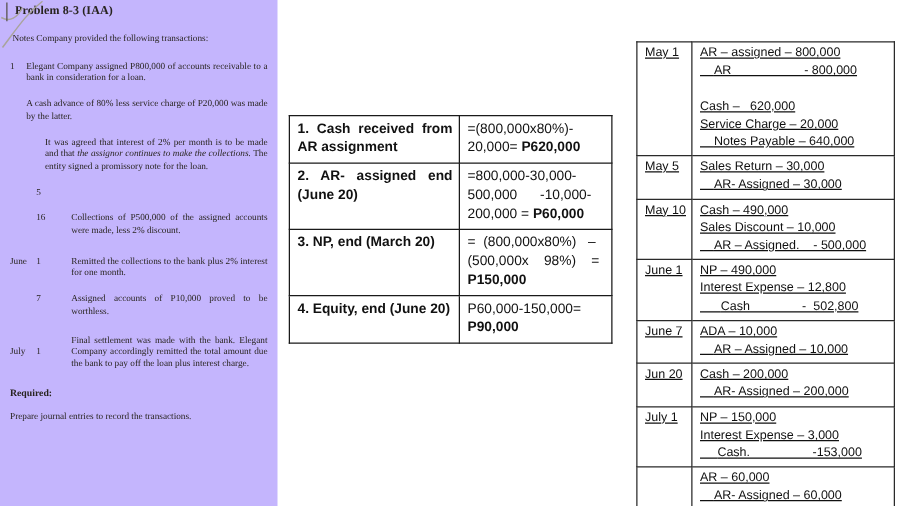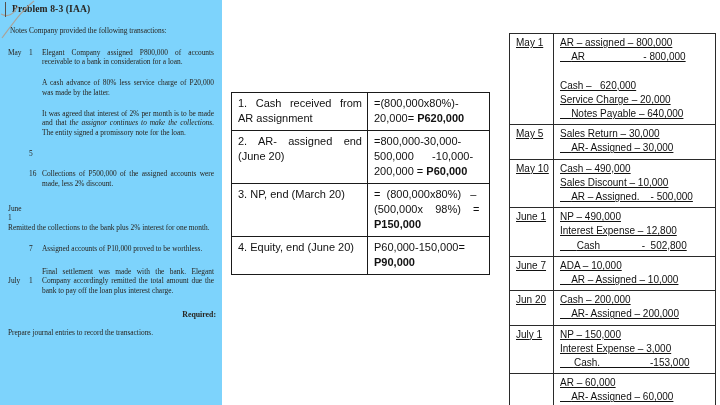--- a/index.html
+++ b/index.html
@@ -2,58 +2,58 @@
 <html><head>
 <meta charset="utf-8">
 <style>
   * { margin: 0; padding: 0; box-sizing: border-box; }
   html, body { width: 720px; height: 405px; overflow: hidden; background: #ffffff; }
   body { position: relative; font-family: "Liberation Sans", sans-serif; }
 
   
   .scan {
     position: absolute; left: 0; top: 0; width: 222px; height: 405px;
-    background: #7dd3fc;
+    background: #c4b5fd;
     color: #28241f;
     font-family: "Liberation Serif", serif;
     font-size: 7.4px; line-height: 9.7px;
     padding: 3px 6px 0 8px;
   }
   .scan .edge-line {
     position: absolute; left: 5px; top: 2px; width: 1px; height: 15px; background: #55504a;
   }
   .scan .scribble { position: absolute; left: 0; top: 0; }
   .scan h1 {
     font-size: 9.6px; font-weight: bold; line-height: 12px;
     padding-left: 4px; letter-spacing: 0.1px;
   }
   .scan .intro { margin-top: 11px; padding-left: 2px; }
   .scan .entries { margin-top: 12px; }
   .scan .entry { display: flex; margin-bottom: 11px; }
   .scan .entry .month { width: 21px; flex: none; }
   .scan .entry .day { width: 13px; flex: none; text-align: left; }
   .scan .entry .paras { flex: 1; padding-right: 2px; }
   .scan .entry .paras p { text-align: justify; margin-bottom: 11px; }
-  .scan .entry .paras p:last-child { margin-bottom: 0; }
-  .scan .required { font-weight: bold; margin-top: 14px; font-size: 7.8px; text-align: right; }
+  .scan .entry .paras p:last-child { margin-bottom: 0; margin-left: 15px; }
+  .scan .required { font-weight: bold; margin-top: 14px; font-size: 7.8px; }
   .scan .prepare { margin-top: 9px; }
   .scan em { font-style: italic; }
 
   
   .summary {
     position: absolute; left: 231px; top: 92px; width: 259px;
     border-collapse: collapse;
     font-size: 11px; line-height: 15px; color: #111;
   }
   .summary td {
     border: 1.6px solid #1a1a1a;
     vertical-align: top;
     padding: 3px 5px 4px 6px;
   }
-  .summary td.lbl { width: 136px; font-weight: normal; text-align: justify; }
+  .summary td.lbl { width: 136px; font-weight: bold; text-align: justify; }
   .summary td.calc { white-space: pre-wrap; }
   .summary td.calc b { font-weight: bold; }
 
   
   .journal {
     position: absolute; left: 509px; top: 33px; width: 207px;
     border-collapse: collapse;
     font-size: 10px; line-height: 14.2px; color: #111;
   }
   .journal td {
@@ -73,21 +73,20 @@
     <path d="M2 38 C 14 22, 22 10, 34 1 M1 14 C 8 18, 14 14, 18 6" stroke="#a9a49c" stroke-width="1.2" fill="none"></path>
   </svg>
   <span class="edge-line"></span>
 
   <h1>Problem 8-3 (IAA)</h1>
   <div class="intro">Notes Company provided the following transactions:</div>
 
   <div class="entries">
 
     <div class="entry">
-      <div class="month">May</div>
       <div class="day">1</div>
       <div class="paras">
         <p>Elegant Company assigned P800,000 of accounts receivable to a bank in consideration for a loan.</p>
         <p>A cash advance of 80% less service charge of P20,000 was made by the latter.</p>
         <p><span>It was agreed that interest of 2% per month is to be made and that </span><em>the assignor continues to make the collections.</em><span> The entity signed a promissory note for the loan.</span></p>
       </div>
     </div>
 
     <div class="entry">
       <div class="month"></div>
@@ -95,21 +94,21 @@
     </div>
 
     <div class="entry">
       <div class="month"></div>
       <div class="day">16</div>
       <div class="paras">
         <p>Collections of P500,000 of the assigned accounts were made, less 2% discount.</p>
       </div>
     </div>
 
-    <div class="entry" style="margin-top:15px;flex-direction:column;">
+    <div class="entry" style="margin-top:15px;">
       <div class="month">June</div>
       <div class="day">1</div>
       <div class="paras">
         <p>Remitted the collections to the bank plus 2% interest for one month.</p>
       </div>
     </div>
 
     <div class="entry">
       <div class="month"></div>
       <div class="day">7</div>

